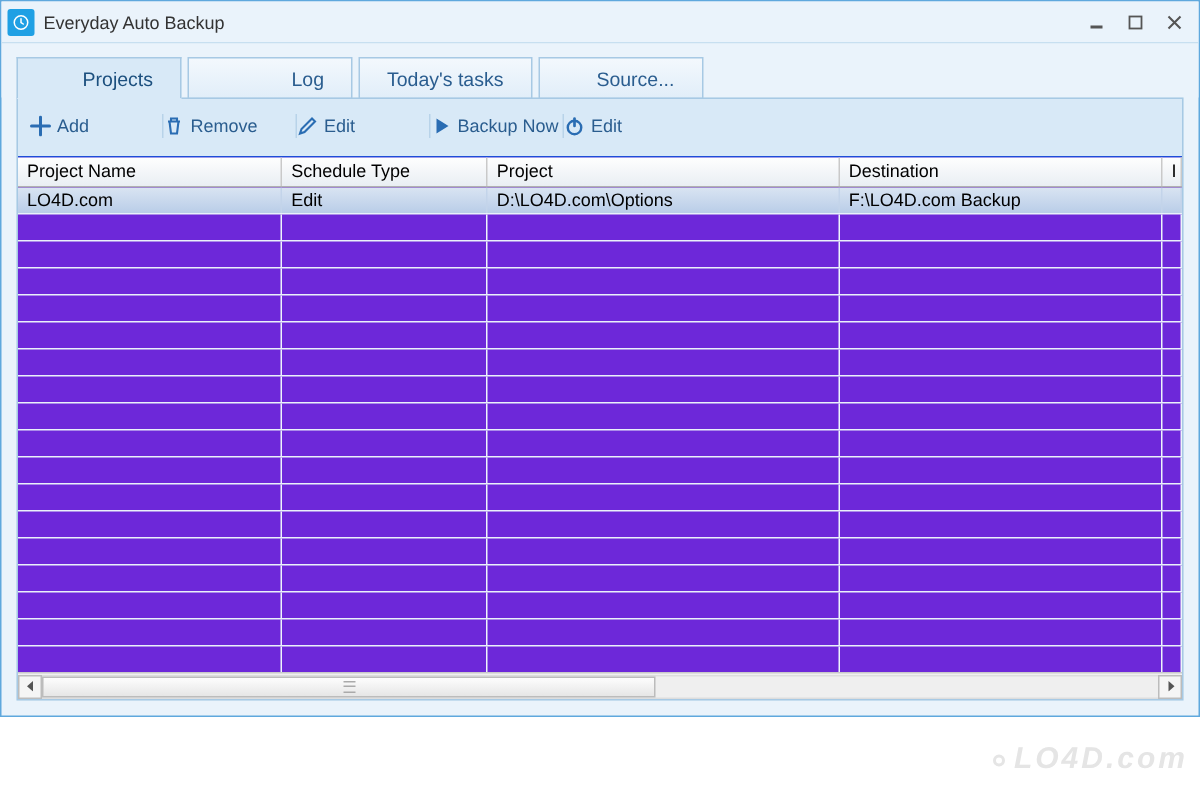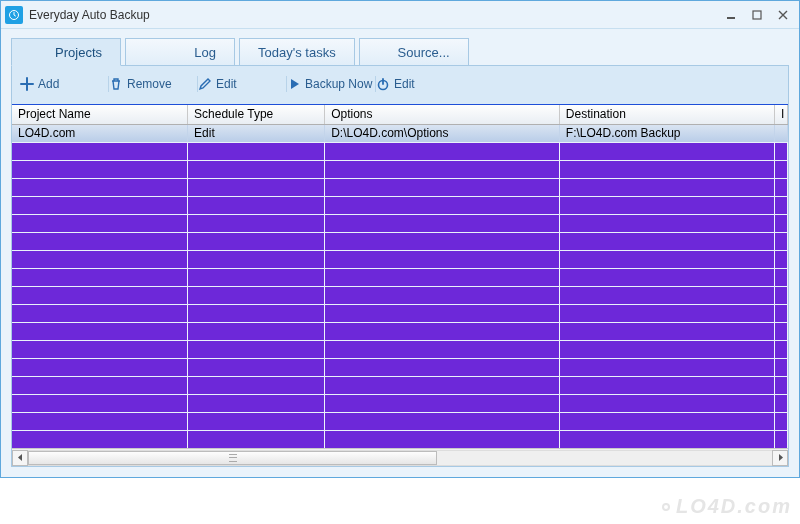--- a/index.html
+++ b/index.html
@@ -289,21 +289,21 @@
             </svg>
         </div>
         <div class="lbl">Edit</div>
       </div>
     </div>
 
     <div class="grid-wrap">
       <div class="grid-header">
         <div class="gh-cell col-project">Project Name</div>
         <div class="gh-cell col-schedule">Schedule Type</div>
-        <div class="gh-cell col-source">Options</div>
+        <div class="gh-cell col-source">Project</div>
         <div class="gh-cell col-dest">Destination</div>
         <div class="gh-cell col-extra">I</div>
       </div>
       <div class="grid-body">
         <div class="grid-rows" id="grid-rows">
             <div class="grid-row selected">
               <div class="gr-cell col-project">LO4D.com</div>
               <div class="gr-cell col-schedule">Edit</div>
               <div class="gr-cell col-source">D:\LO4D.com\Options</div>
               <div class="gr-cell col-dest">F:\LO4D.com Backup</div>

